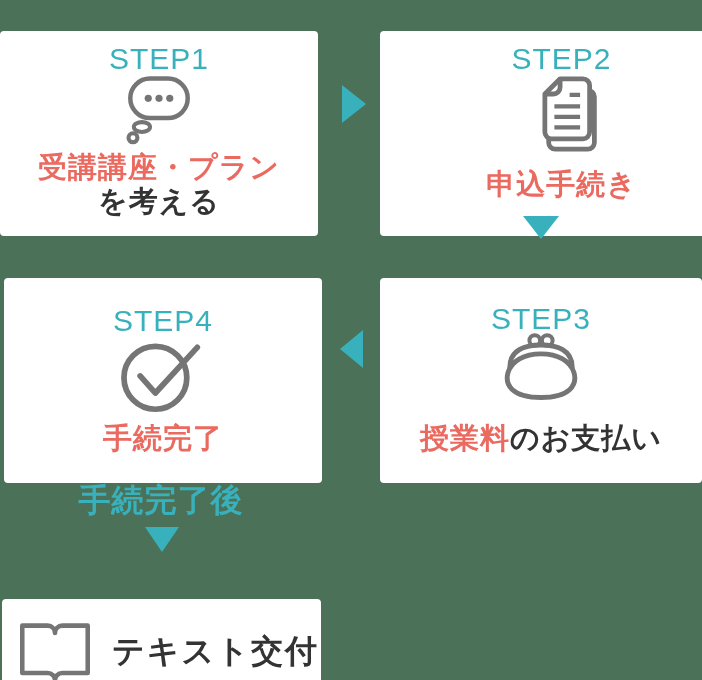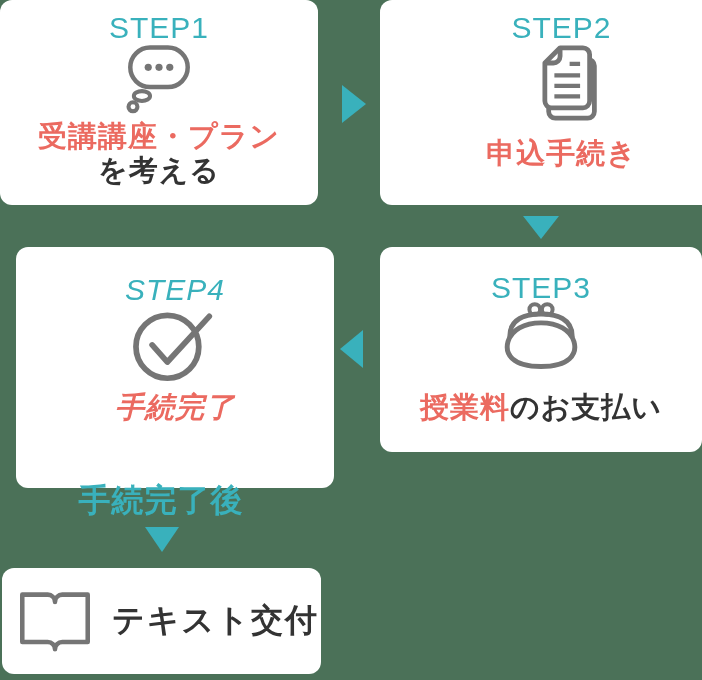--- a/index.html
+++ b/index.html
@@ -9,26 +9,26 @@
     --text-dark:#333333;
     --icon-gray:#757575;
   }
   html,body{margin:0;padding:0;}
   body{
     width:702px;height:680px;position:relative;overflow:hidden;
     background:var(--background);
     font-family:"Liberation Sans","DejaVu Sans",sans-serif;
   }
   .card{
-    position:absolute;background:#ffffff;border-radius:12px;
+    position:absolute;background:#ffffff;border-radius:4px;margin-top:31px;
   }
   #box-step1{left:0;top:0;width:318px;height:205px;}
   #box-step2{left:380px;top:0;width:322px;height:205px;padding-left:41px;}
   #box-step3{left:380px;top:247px;width:322px;height:205px;}
-  #box-step4{left:16px;top:247px;width:318px;height:241px;font-style:italic;}
+  #box-step4{left:4px;top:247px;width:318px;height:205px;}
   #box-textbook{left:2px;top:568px;width:319px;height:106px;display:flex;align-items:center;padding-left:13px;box-sizing:border-box;}
 
   .step-label{
     position:absolute;left:0;width:100%;text-align:center;
     color:var(--accent-teal);font-size:30px;font-weight:500;letter-spacing:1px;
   }
   #box-step1 .step-label,#box-step2 .step-label{top:11px;}
   #box-step3 .step-label{top:24px;}
   #box-step4 .step-label{top:26px;}
 

